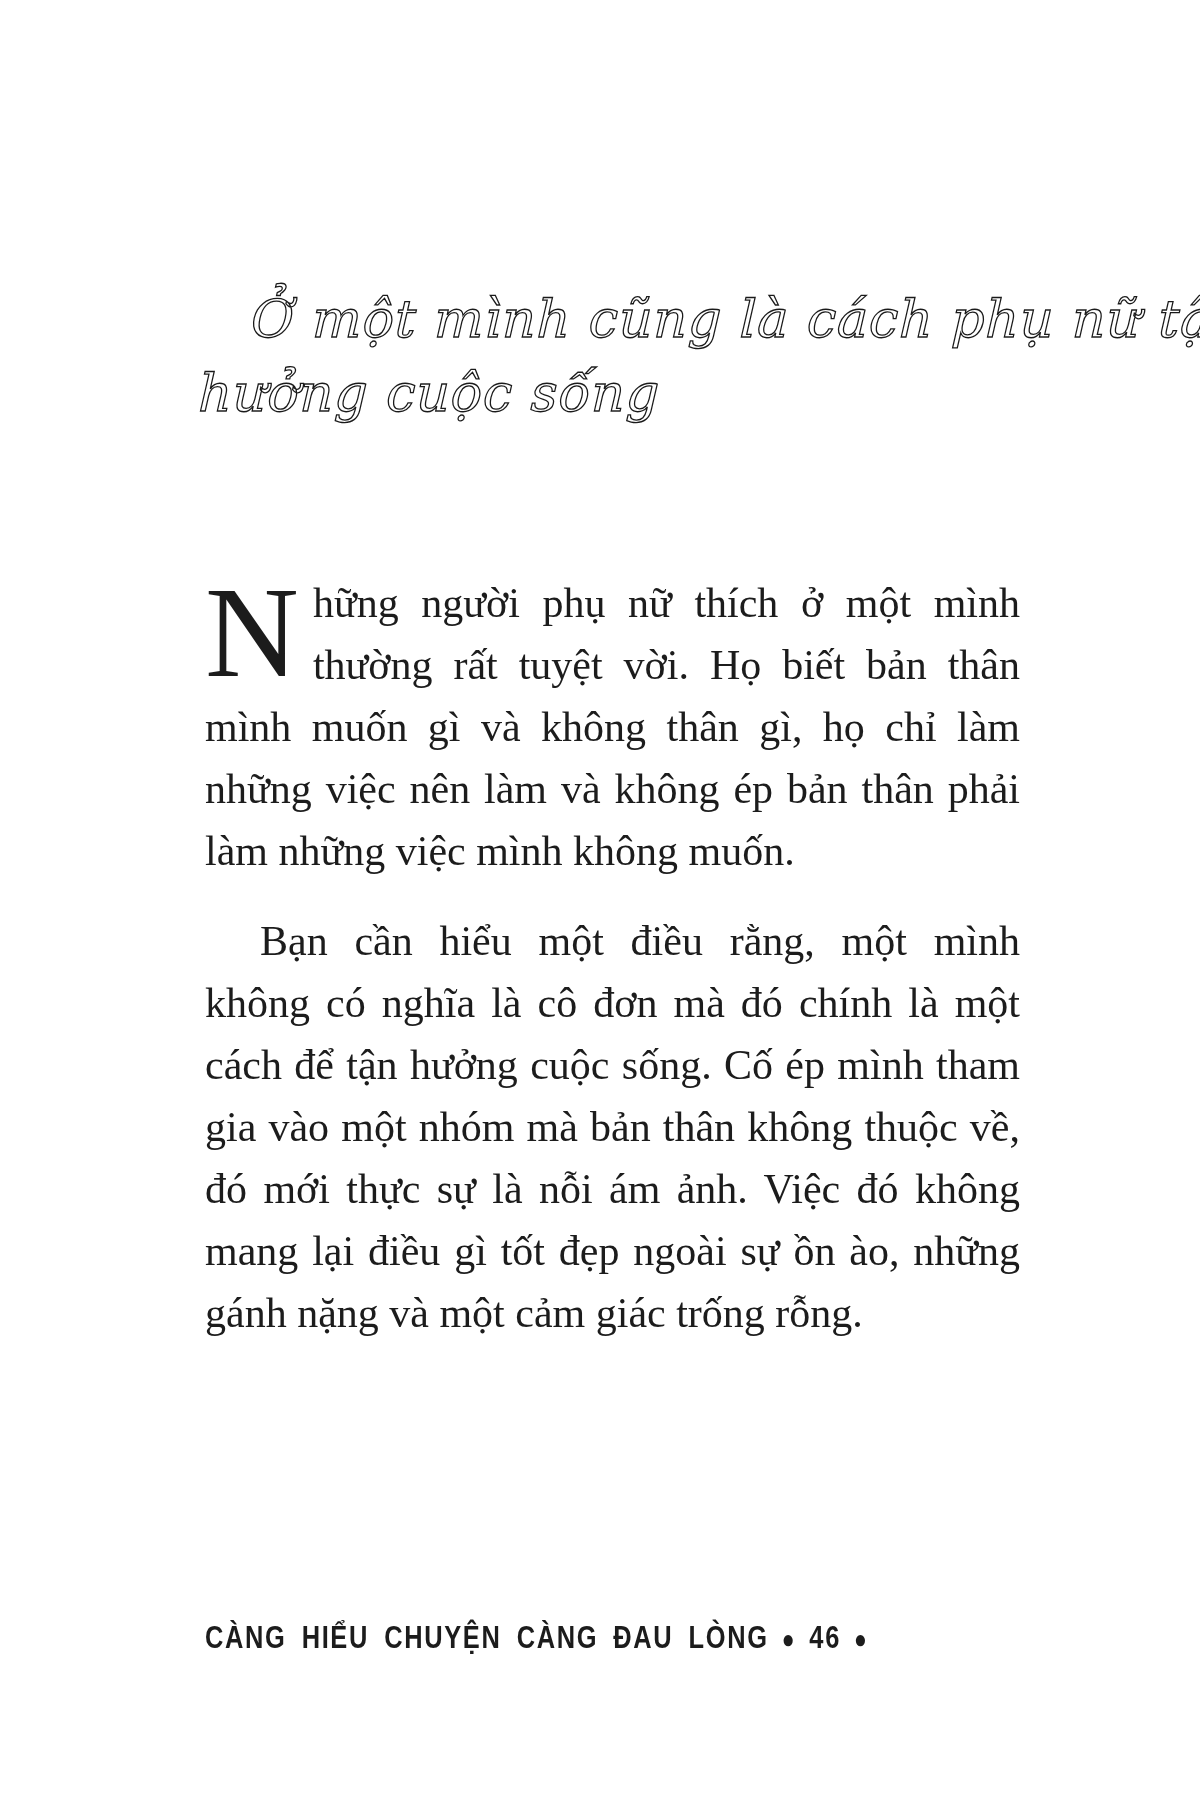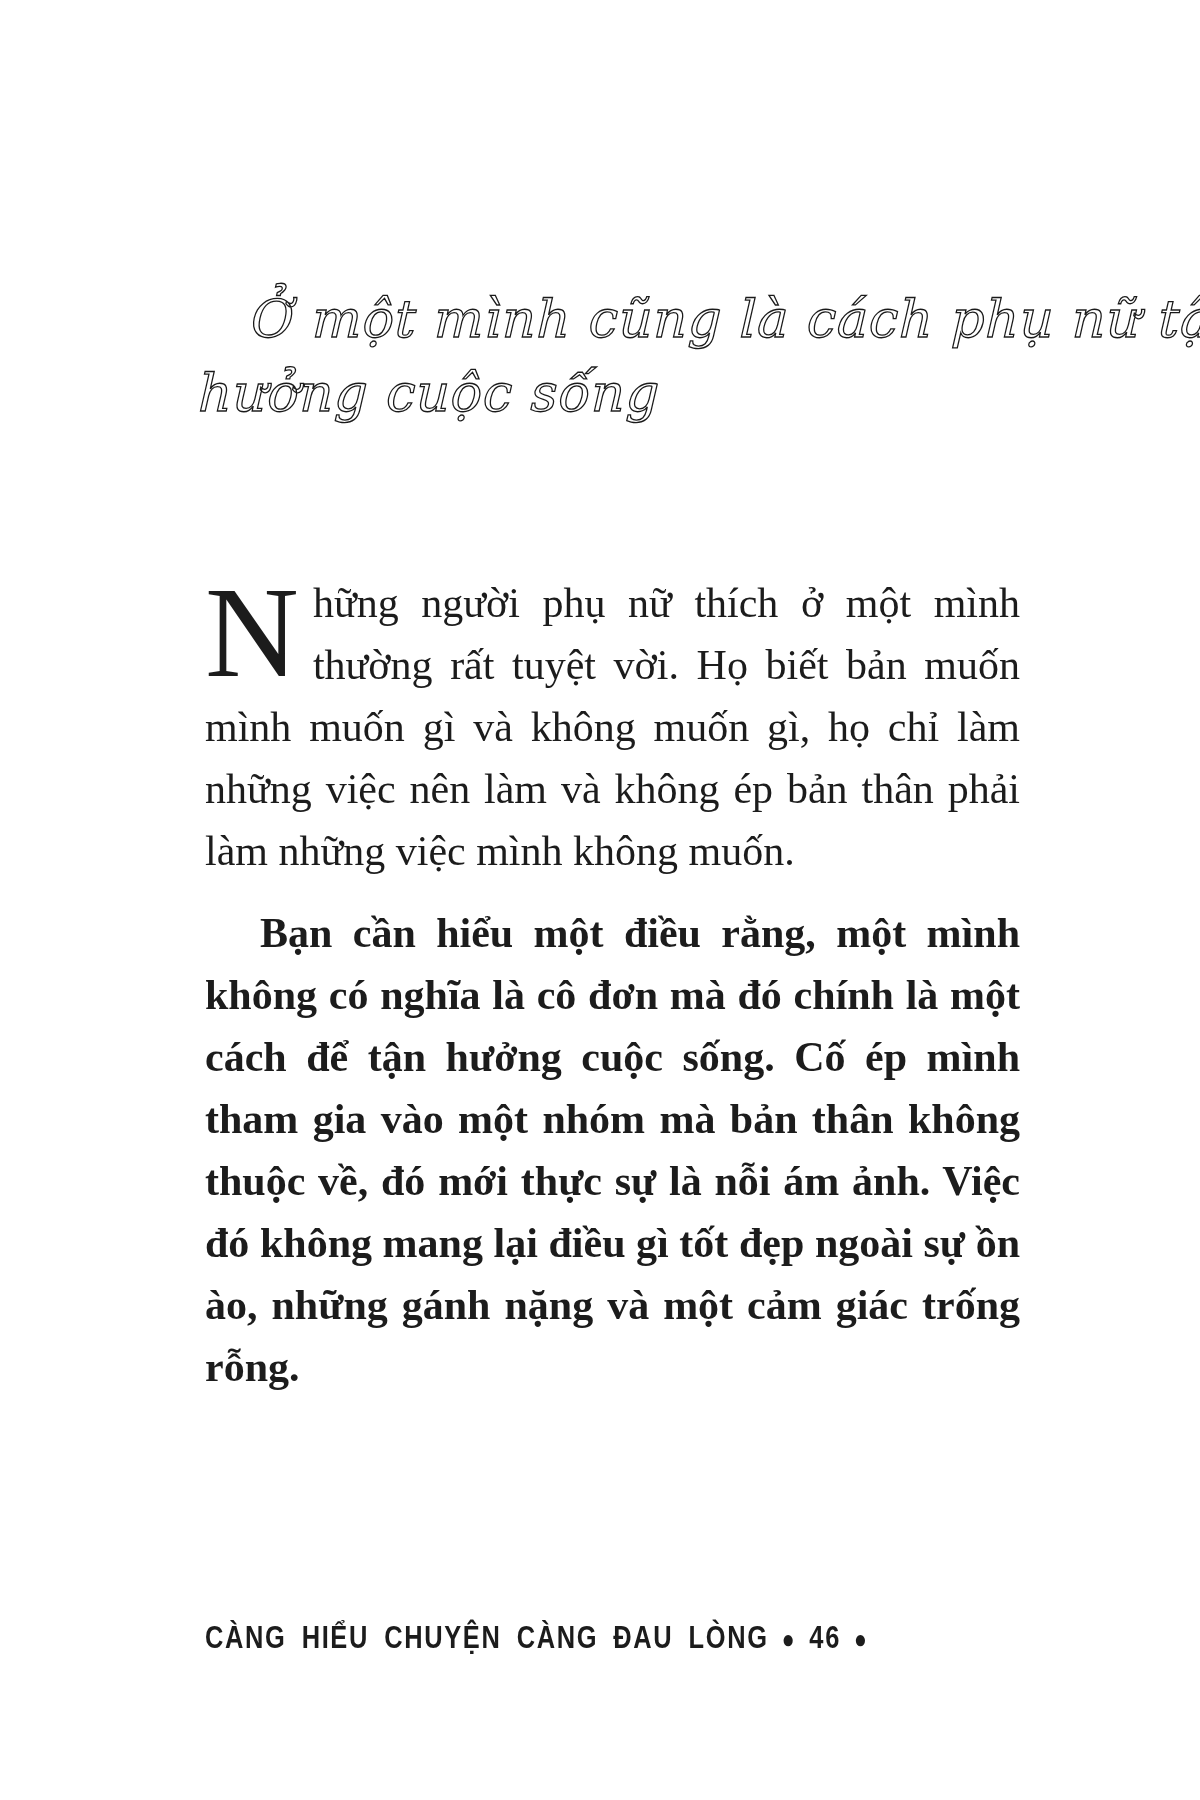--- a/index.html
+++ b/index.html
@@ -42,21 +42,21 @@
     position: absolute;
     left: 205px;
     top: 572px;
     width: 815px;
     font-size: 42px;
     line-height: 62px;
     text-align: justify;
     color: #1c1c1c;
   }
   .para { margin: 0; }
-  .para-2 { margin-top: 20px; text-indent: 55px; font-weight: bold; }
+  .para-2 { margin-top: 28px; text-indent: 55px; }
   .drop-cap {
     float: left;
     font-family: "Liberation Serif", serif;
     font-size: 130px;
     line-height: 108px;
     margin: 6px 14px 0 0;
     color: #1c1c1c;
   }
 
   
@@ -88,21 +88,21 @@
 <body>
 
 <div class="page">
 
   <div class="chapter-title">
     <div class="title-line title-line-1">Ở một mình cũng là cách phụ nữ tận</div>
     <div class="title-line title-line-2">hưởng cuộc sống</div>
   </div>
 
   <div class="body-text">
-    <p class="para para-1"><span class="drop-cap">N</span><span>hững người phụ nữ thích ở một mình thường rất tuyệt vời. Họ biết bản muốn mình muốn gì và không muốn gì, họ chỉ làm những việc nên làm và không ép bản thân phải làm những việc mình không muốn.</span></p>
+    <p class="para para-1"><span class="drop-cap">N</span><span>hững người phụ nữ thích ở một mình thường rất tuyệt vời. Họ biết bản thân mình muốn gì và không thân gì, họ chỉ làm những việc nên làm và không ép bản thân phải làm những việc mình không muốn.</span></p>
     <p class="para para-2"><span>Bạn cần hiểu một điều rằng, một mình không có nghĩa là cô đơn mà đó chính là một cách để tận hưởng cuộc sống. Cố ép mình tham gia vào một nhóm mà bản thân không thuộc về, đó mới thực sự là nỗi ám ảnh. Việc đó không mang lại điều gì tốt đẹp ngoài sự ồn ào, những gánh nặng và một cảm giác trống rỗng.</span></p>
   </div>
 
   <div class="footer">
     <span class="book-title">CÀNG HIỂU CHUYỆN CÀNG ĐAU LÒNG</span>
     <span class="bullet">●</span>
     <span class="page-number">46</span>
     <span class="bullet">●</span>
   </div>
 

